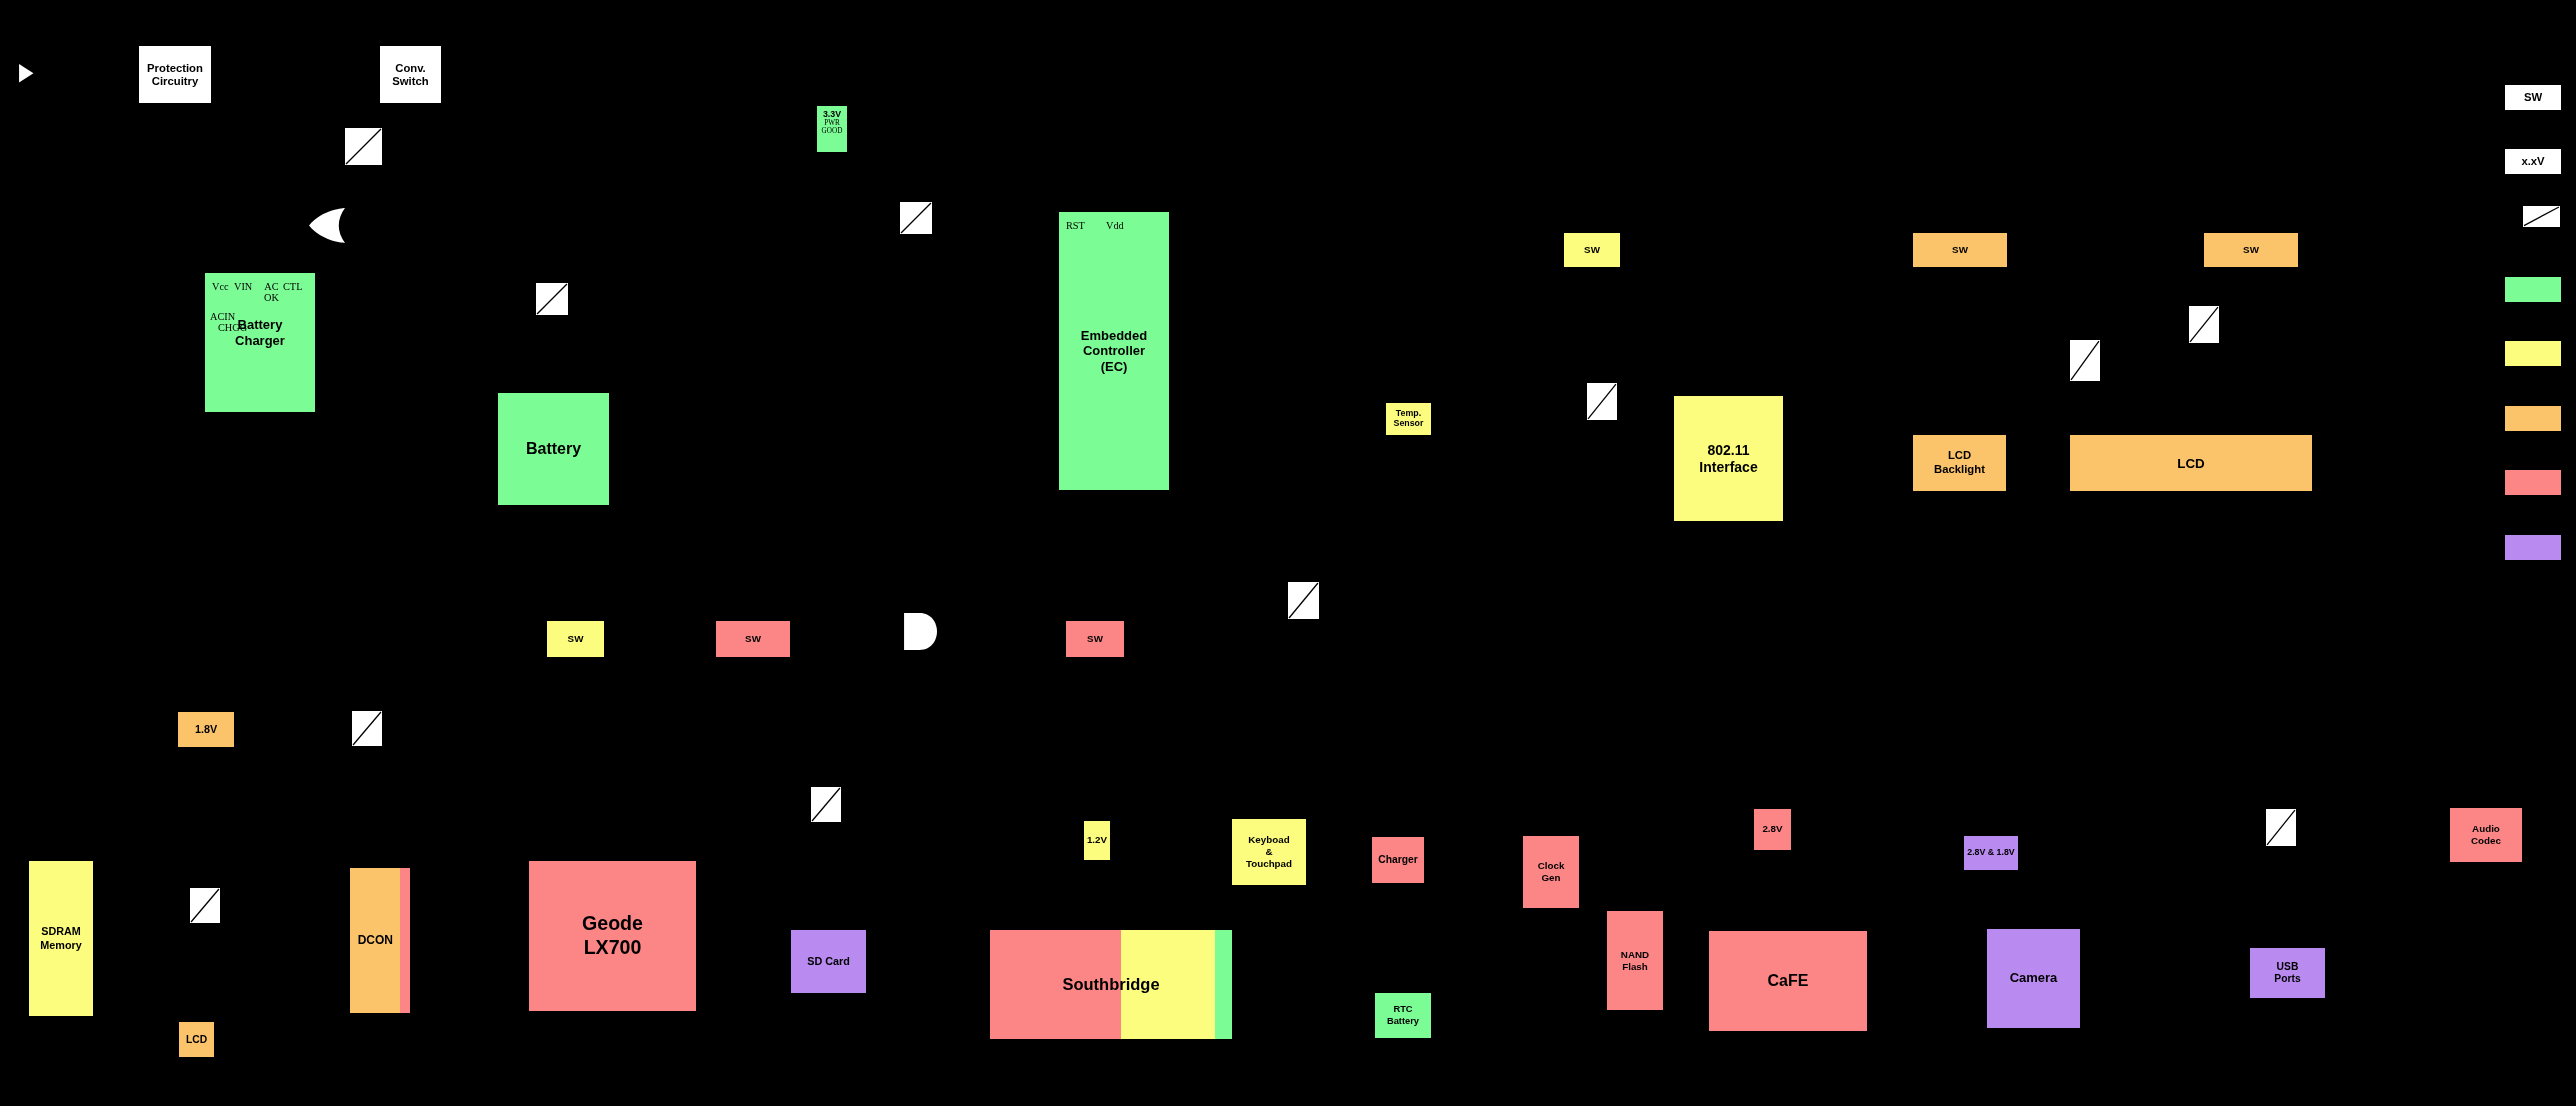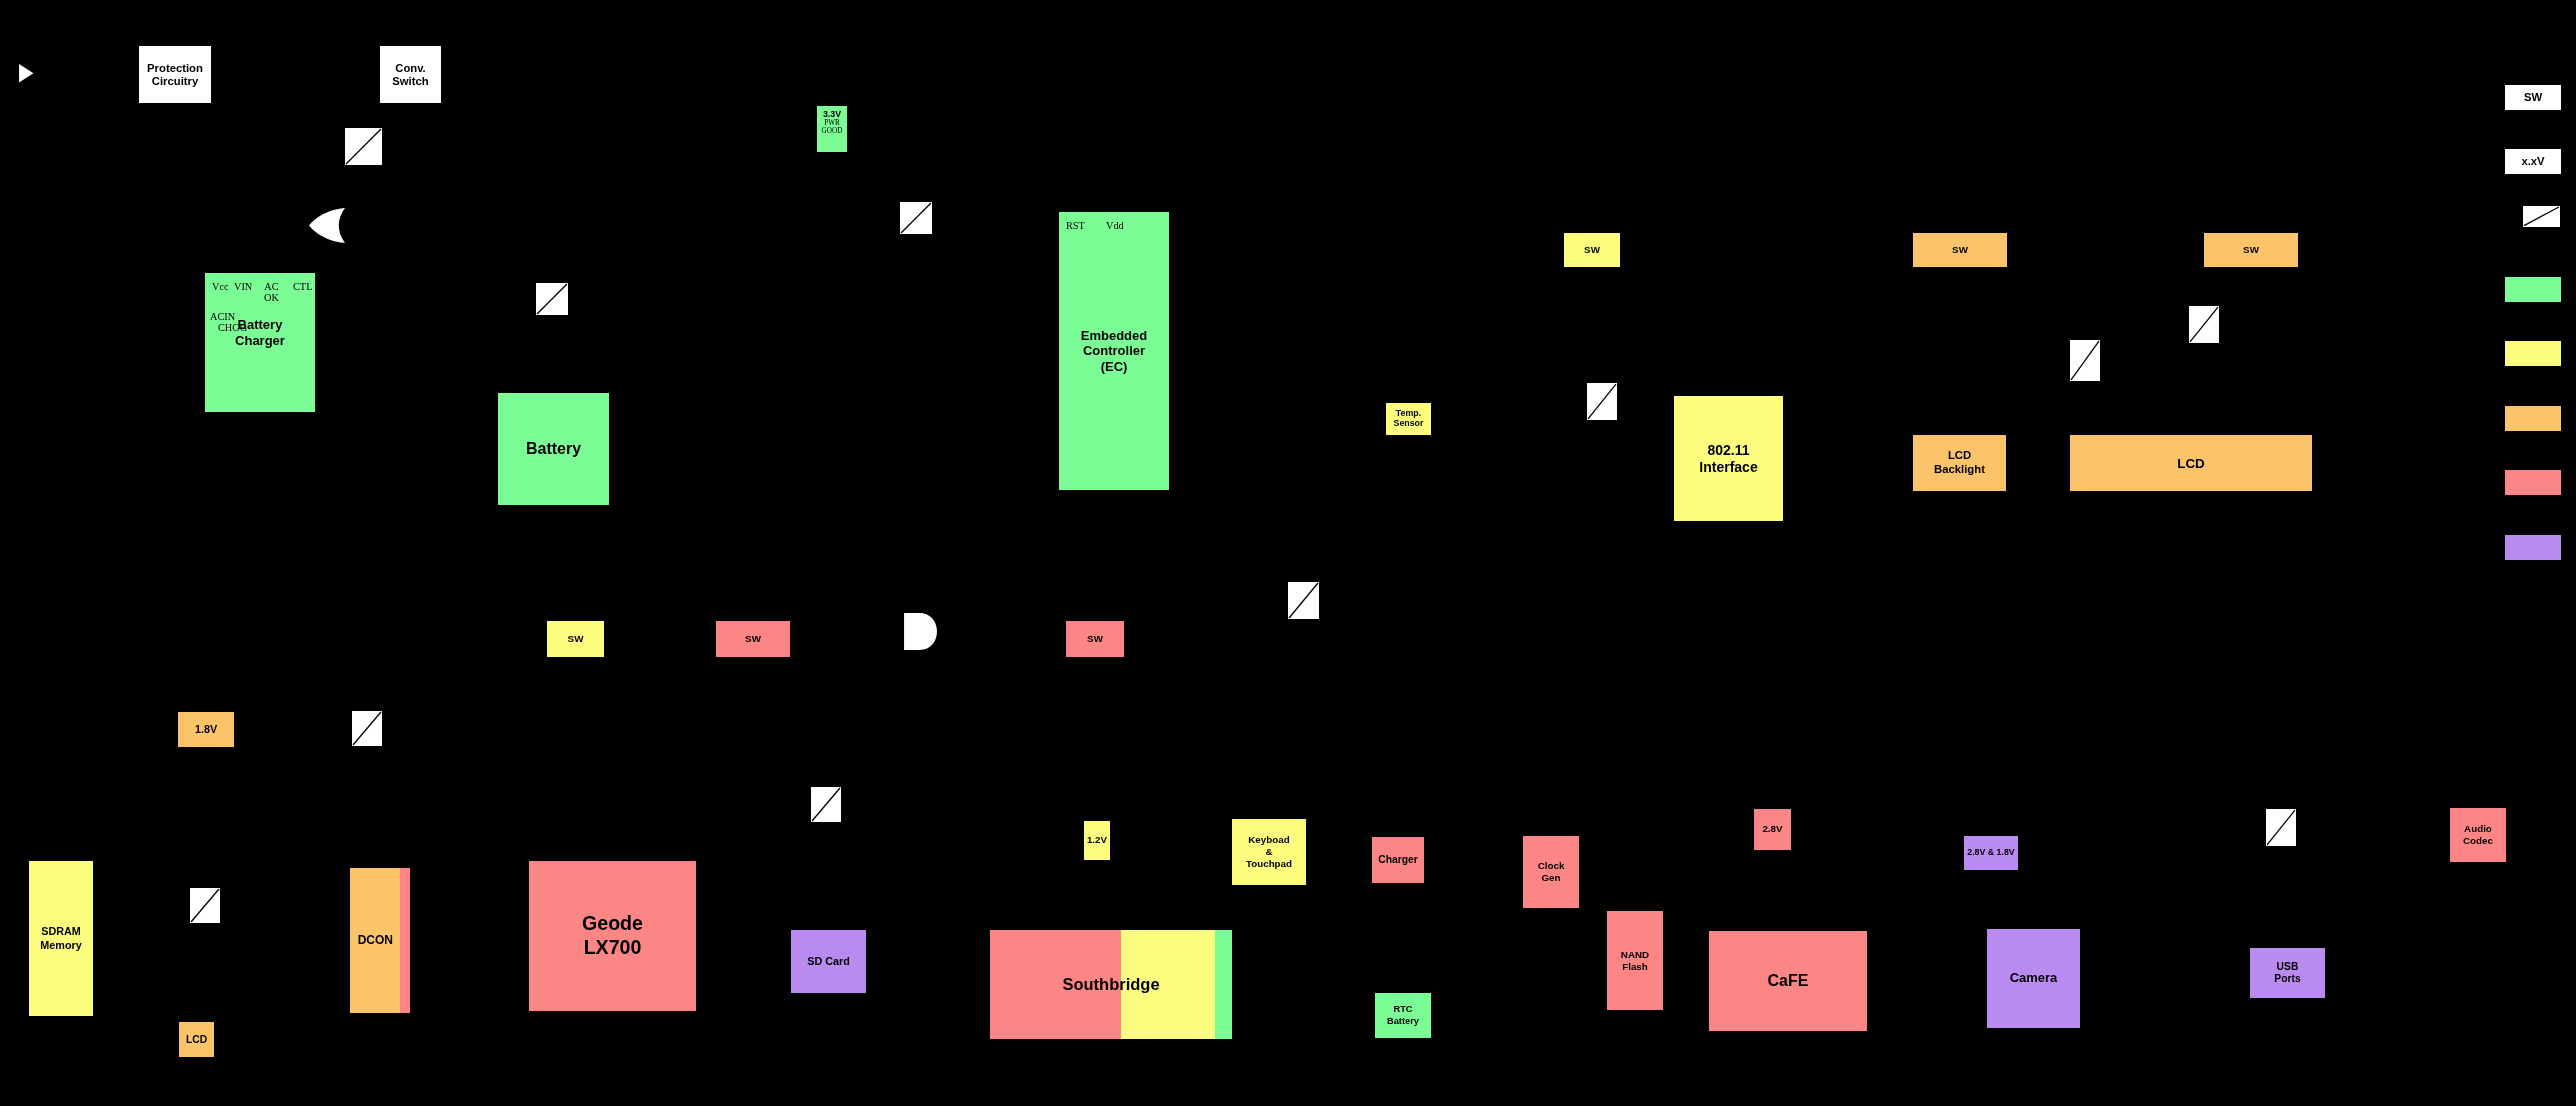--- a/index.html
+++ b/index.html
@@ -179,21 +179,21 @@
   </div>
 
   <div class="blk c-green" style="left:205px;top:273px;width:110px;height:139px;font-size:0;justify-content:flex-start;padding-top:44px;">
     <span style="font-size:13px;font-weight:bold;white-space:pre-line;line-height:1.2;">Battery
 Charger</span>
   </div>
   <div class="pin" style="left:212px;top:282px;font-size:10.3px;">Vcc</div>
   <div class="pin" style="left:234px;top:282px;font-size:10.3px;">VIN</div>
   <div class="pin" style="left:264px;top:282px;font-size:10.3px;white-space:pre-line;text-align:center;line-height:1.05;">AC
 OK</div>
-  <div class="pin" style="left:293px;top:282px;font-size:10.3px;">CTL</div>
+  <div class="pin" style="left:283px;top:282px;font-size:10.3px;">CTL</div>
   <div class="pin" style="left:210px;top:312px;font-size:10.3px;">ACIN</div>
   <div class="pin" style="left:218px;top:323px;font-size:10.3px;">CHGG</div>
 
   <div class="blk c-green" style="left:498px;top:393px;width:111px;height:112px;font-size:16px;">Battery</div>
 
   <div class="blk c-green" style="left:1059px;top:212px;width:110px;height:278px;font-size:0;justify-content:center;">
     <span style="font-size:13px;font-weight:bold;white-space:pre-line;line-height:1.2;">Embedded
 Controller
 (EC)</span>
   </div>
@@ -287,21 +287,21 @@
 
   <div class="blk c-red" style="left:1709px;top:931px;width:158px;height:100px;font-size:16px;">CaFE</div>
 
   <div class="blk c-purple" style="left:1987px;top:929px;width:93px;height:99px;font-size:13px;">Camera</div>
 
   <div class="blk c-purple" style="left:2250px;top:948px;width:75px;height:50px;font-size:0;">
     <span style="font-size:10.3px;font-weight:bold;white-space:pre-line;line-height:1.2;">USB
 Ports</span>
   </div>
 
-  <div class="blk c-red" style="left:2450px;top:808px;width:56px;height:54px;font-size:0;">
+  <div class="blk c-red" style="left:2450px;top:808px;width:72px;height:54px;font-size:0;">
     <span style="font-size:9.8px;font-weight:bold;white-space:pre-line;line-height:1.2;">Audio
 Codec</span>
   </div>
 
   <div class="blk c-white legend-item" style="left:2505px;top:85px;width:56px;height:25px;font-size:11.3px;">SW</div>
 
   <div class="blk c-white legend-item" style="left:2505px;top:149px;width:56px;height:25px;font-size:11.3px;">x.xV</div>
 
   <div class="diag legend-item" style="left:2523px;top:206px;width:37px;height:20.6px;">
     <svg viewBox="0 0 72 40" preserveAspectRatio="none">

